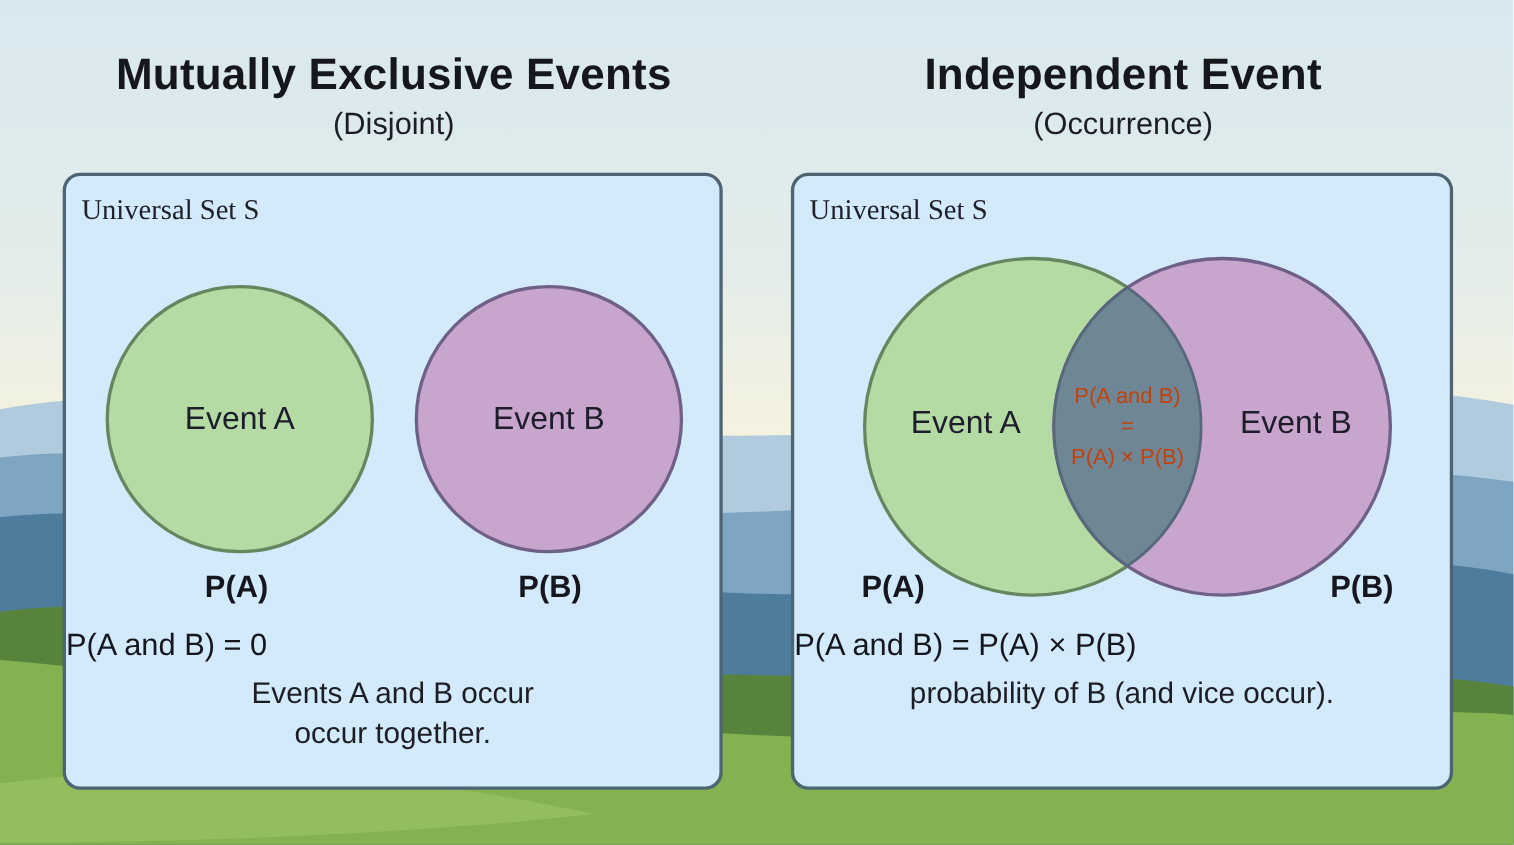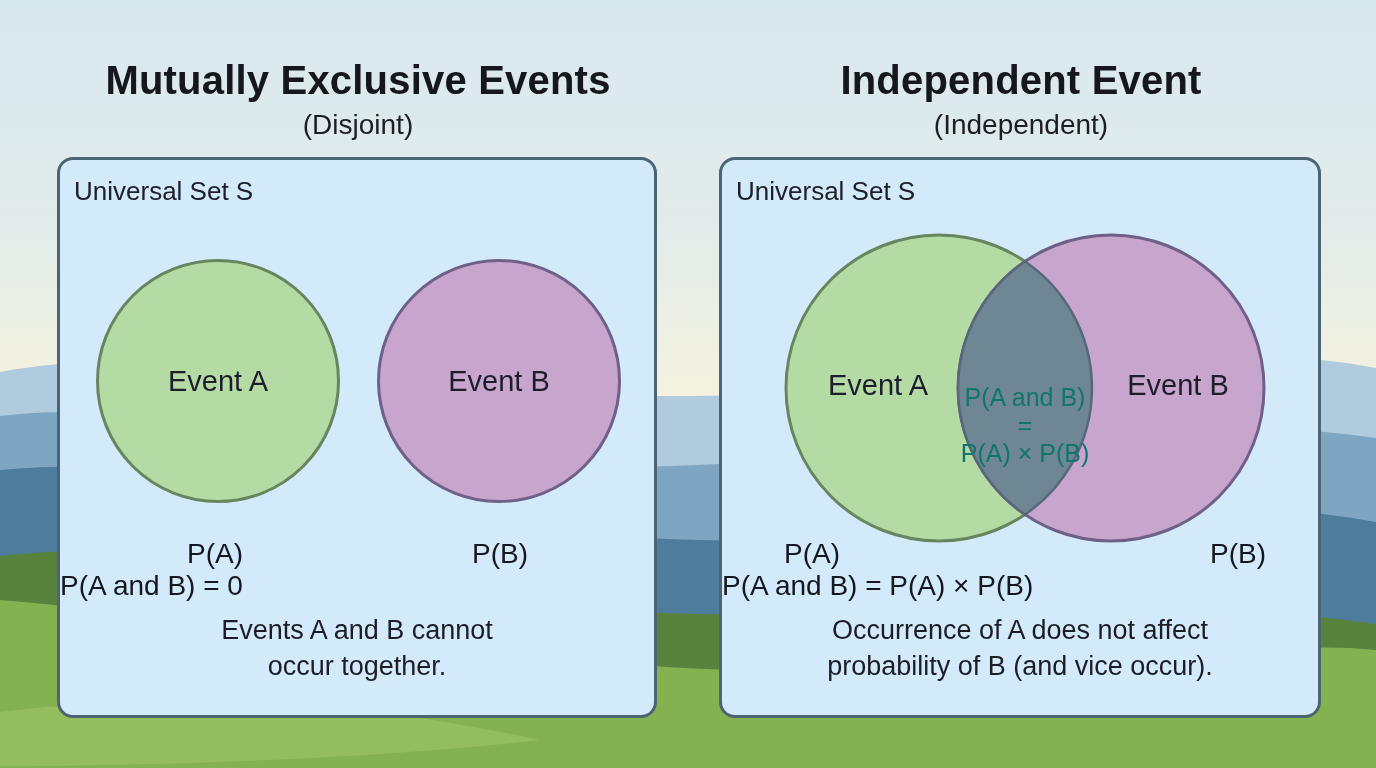--- a/index.html
+++ b/index.html
@@ -15,21 +15,20 @@
     overflow: hidden;
   }
   .bg-svg { position: absolute; inset: 0; z-index: 0; }
 
   
   .title-block {
     position: absolute;
     top: 44px;
     text-align: center;
     z-index: 2;
-    margin-top: 12px;
   }
   .title-block.left { left: 58px; width: 600px; }
   .title-block.right { left: 720px; width: 602px; }
   .main-title {
     font-size: 40px;
     font-weight: 700;
     line-height: 48px;
     letter-spacing: 0.2px;
     color: #16161d;
   }
@@ -52,20 +51,21 @@
   }
   .panel.left  { left: 57px;  width: 600px; }
   .panel.right { left: 719px; width: 602px; }
 
   .universal-label {
     position: absolute;
     left: 14px;
     top: 16px;
     font-size: 26px;
     color: #20202a;
+    font-family: Liberation Serif, serif;
   }
 
   
   .circle {
     position: absolute;
     width: 244px;
     height: 244px;
     border-radius: 50%;
     display: flex;
     align-items: center;
@@ -96,34 +96,34 @@
     color: #1d1d2b;
     line-height: 36px;
     white-space: nowrap;
   }
   .intersection-text {
     position: absolute;
     left: 213px;
     top: 186px;
     width: 180px;
     text-align: center;
-    font-size: 25px;
+    font-size: 20px;
     line-height: 28px;
-    color: #0f766e;
-    margin-top: 37px;
+    color: #c2410c;
   }
 
   
   .p-label {
     position: absolute;
     width: 120px;
     text-align: center;
-    top: 378px;
+    top: 358px;
     font-size: 28px;
     color: #16161f;
+    font-weight: bold;
   }
   .formula {
     position: absolute;
     left: 0;
     top: 410px;
     width: 100%;
     text-align: left;
     font-size: 28px;
     color: #16161f;
   }
@@ -161,39 +161,39 @@
     <path fill="#9ac261" opacity="0.75" d="M0,712 C200,688 360,702 540,740 C360,760 150,766 0,766 Z"></path>
   </svg>
 
   <div class="title-block left">
     <div class="main-title">Mutually Exclusive Events</div>
     <div class="sub-title">(Disjoint)</div>
   </div>
 
   <div class="title-block right">
     <div class="main-title">Independent Event</div>
-    <div class="sub-title">(Independent)</div>
+    <div class="sub-title">(Occurrence)</div>
   </div>
 
   <section class="panel left">
     <div class="universal-label">Universal Set S</div>
 
     <div class="circle a">
       <span class="event-label">Event A</span>
     </div>
     <div class="circle b">
       <span class="event-label">Event B</span>
     </div>
 
     <div class="p-label" style="left:95px;">P(A)</div>
     <div class="p-label" style="left:380px;">P(B)</div>
 
     <div class="formula">P(A and B) = 0</div>
     <div class="description">
-      <div>Events A and B cannot</div>
+      <div>Events A and B occur</div>
       <div>occur together.</div>
     </div>
   </section>
 
   <section class="panel right">
     <div class="universal-label">Universal Set S</div>
 
     <svg class="venn-svg" width="596" height="555" viewBox="0 0 596 555" aria-hidden="true">
       <circle cx="217" cy="228" r="153" fill="#b5dba4" stroke="#66865f" stroke-width="3"></circle>
       <circle cx="389" cy="228" r="153" fill="#c8a5cd" stroke="#6e6087" stroke-width="3"></circle>
@@ -207,18 +207,17 @@
       <div>P(A and B)</div>
       <div>=</div>
       <div>P(A) × P(B)</div>
     </div>
 
     <div class="p-label" style="left:30px;">P(A)</div>
     <div class="p-label" style="left:456px;">P(B)</div>
 
     <div class="formula">P(A and B) = P(A) × P(B)</div>
     <div class="description">
-      <div>Occurrence of A does not affect</div>
       <div>probability of B (and vice occur).</div>
     </div>
   </section>
 
 </div>
 
 </body></html>

